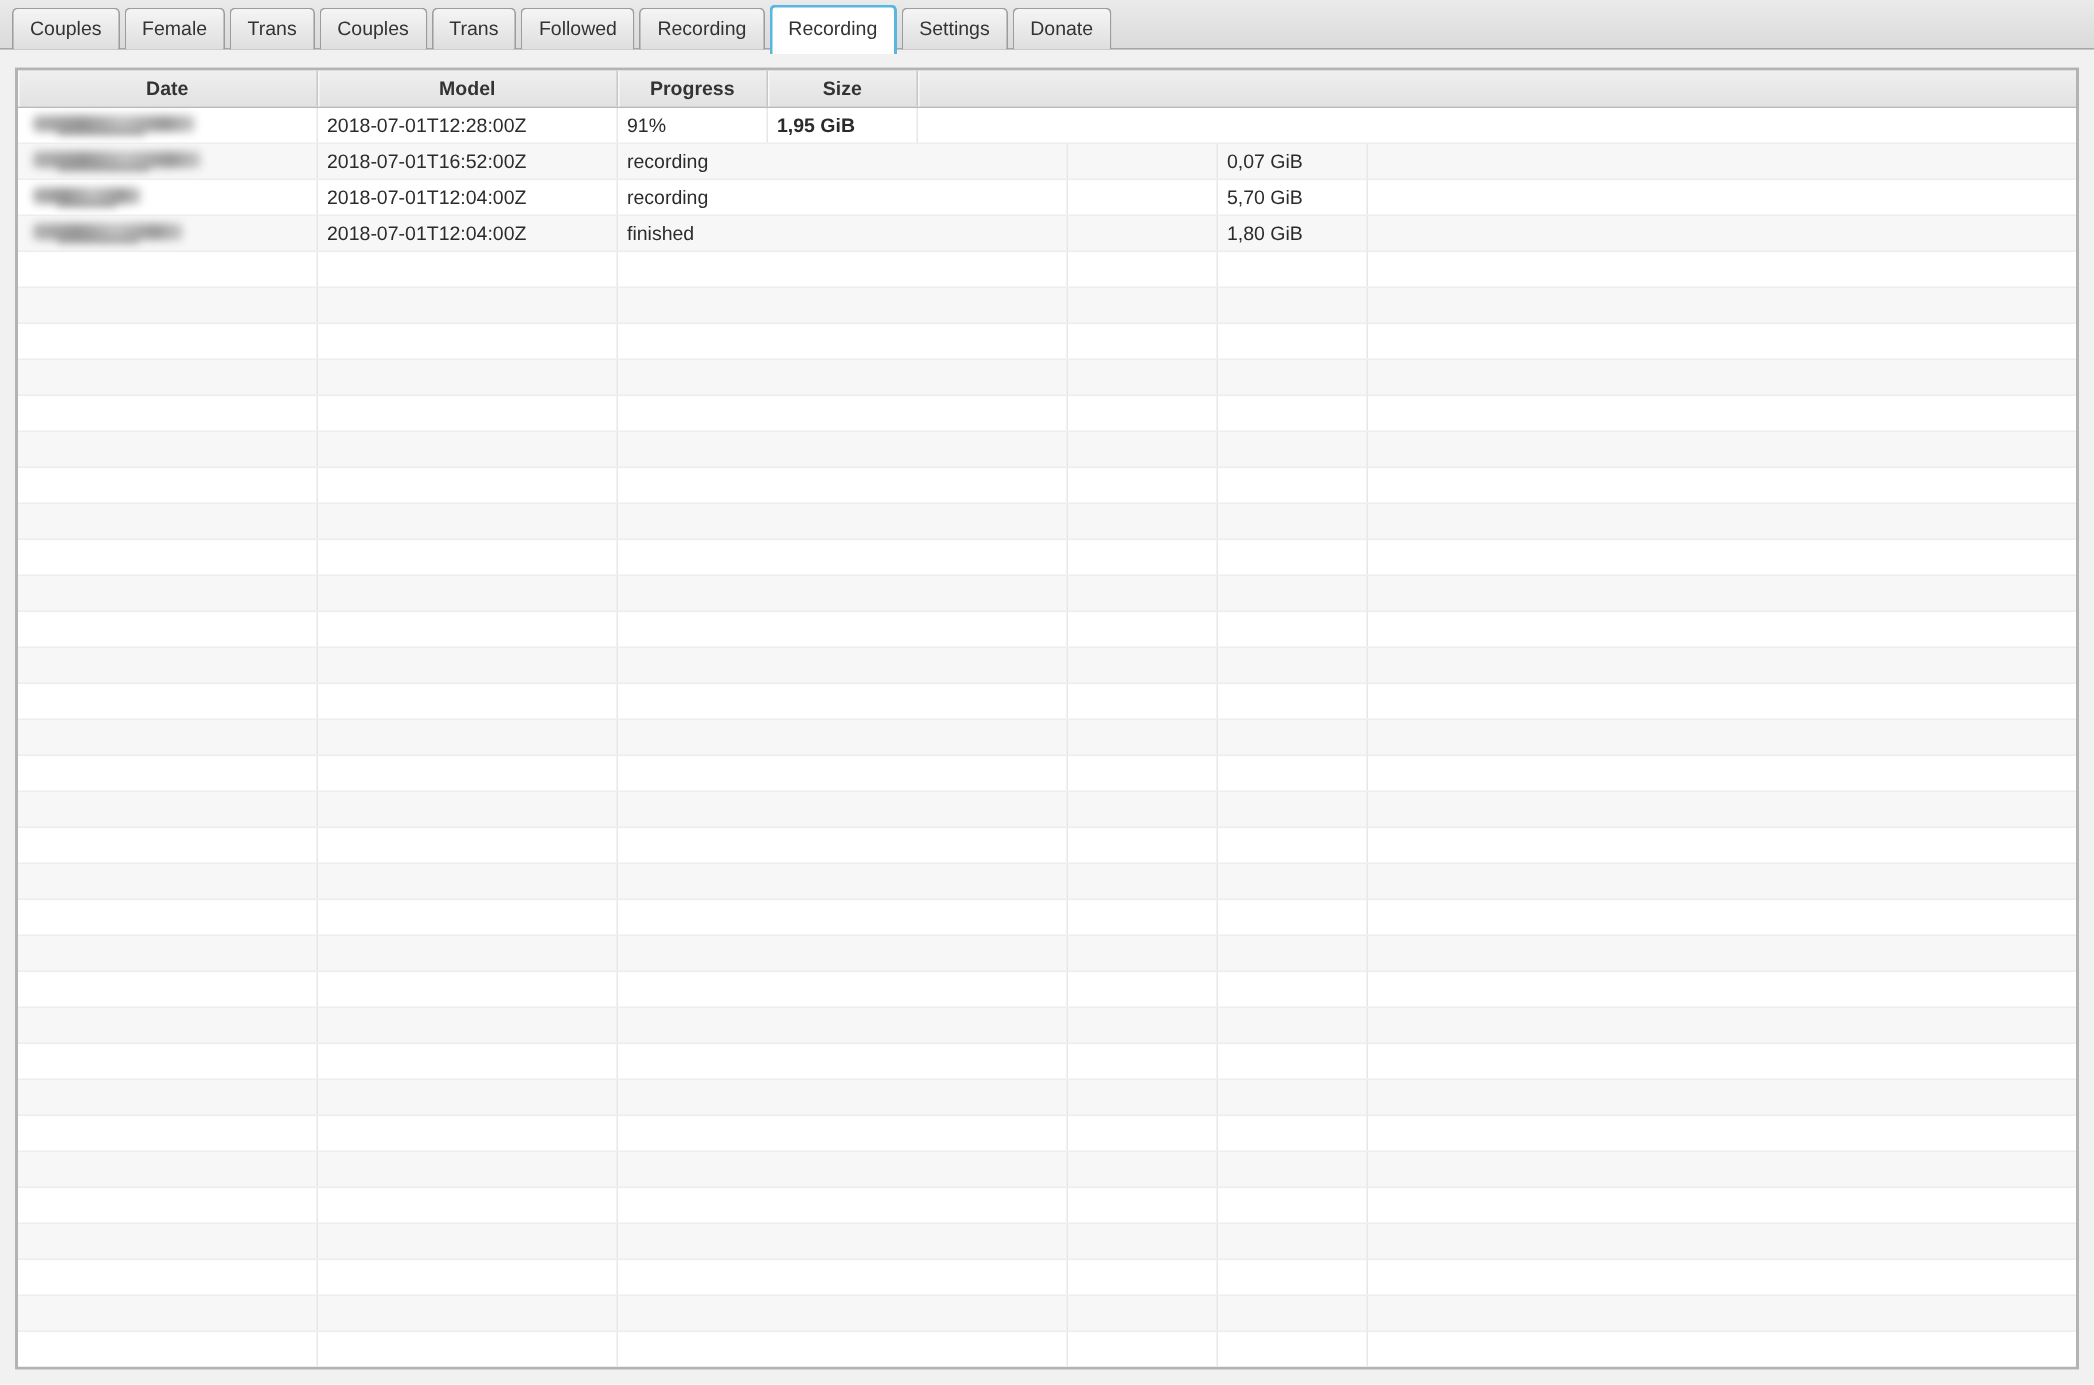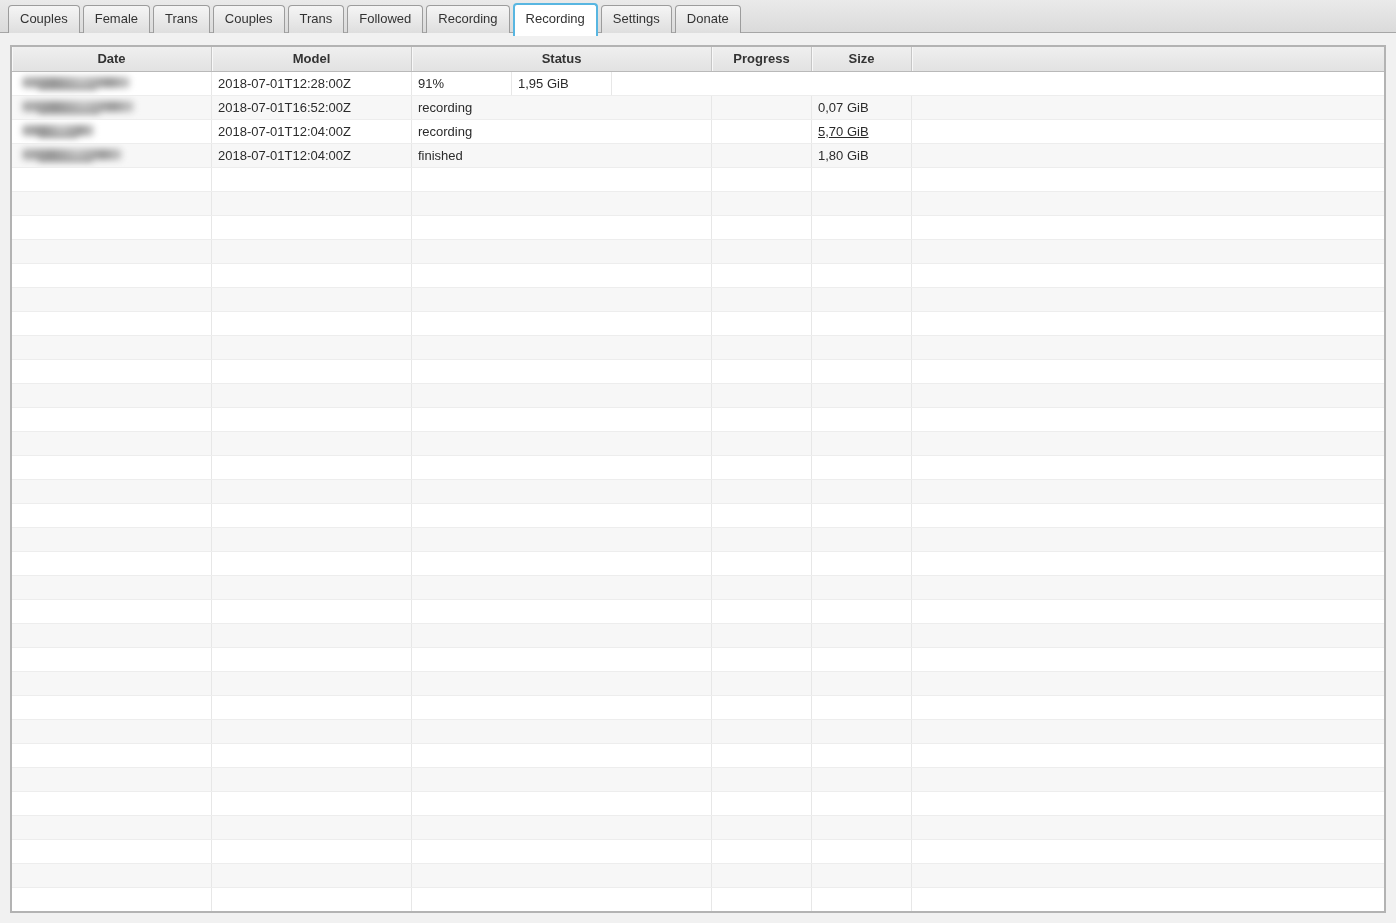--- a/index.html
+++ b/index.html
@@ -138,36 +138,35 @@
       <div class="tab active">Recording</div>
       <div class="tab">Settings</div>
       <div class="tab">Donate</div>
     </div>
 
   <div class="content">
     <div class="tview">
       <div class="thead">
           <div class="th" style="width: 200px;">Date</div>
           <div class="th" style="width: 200px;">Model</div>
-          <div class="th" style="width: 300px;">Status</div>
           <div class="th" style="width: 100px;">Progress</div>
           <div class="th" style="width: 100px;">Size</div>
           <div class="th blank"></div>
         </div>
       <div class="tbody">
           <div class="tr">
             <div class="td" style="width: 200px;">
               <div class="redacted" style="width: 108px;">
                 <div class="l1"></div>
                 <div class="l2"></div>
               </div>
             </div>
             <div class="td" style="width: 200px;">2018-07-01T12:28:00Z</div>
             <div class="td" style="width: 100px;">91%</div>
-            <div class="td" style="width: 100px;">1,95 GiB</div>
+            <div class="td" style="width: 100px; font-weight: bold;">1,95 GiB</div>
             <div class="td blank"></div>
           </div>
           <div class="tr">
             <div class="td" style="width: 200px;">
               <div class="redacted" style="width: 112px;">
                 <div class="l1"></div>
                 <div class="l2"></div>
               </div>
             </div>
             <div class="td" style="width: 200px;">2018-07-01T16:52:00Z</div>
@@ -179,21 +178,21 @@
           <div class="tr">
             <div class="td" style="width: 200px;">
               <div class="redacted" style="width: 72px;">
                 <div class="l1"></div>
                 <div class="l2"></div>
               </div>
             </div>
             <div class="td" style="width: 200px;">2018-07-01T12:04:00Z</div>
             <div class="td" style="width: 300px;">recording</div>
             <div class="td" style="width: 100px;"></div>
-            <div class="td" style="width: 100px; text-decoration: underline;">5,70 GiB</div>
+            <div class="td" style="width: 100px;">5,70 GiB</div>
             <div class="td blank"></div>
           </div>
           <div class="tr">
             <div class="td" style="width: 200px;">
               <div class="redacted" style="width: 100px;">
                 <div class="l1"></div>
                 <div class="l2"></div>
               </div>
             </div>
             <div class="td" style="width: 200px;">2018-07-01T12:04:00Z</div>

